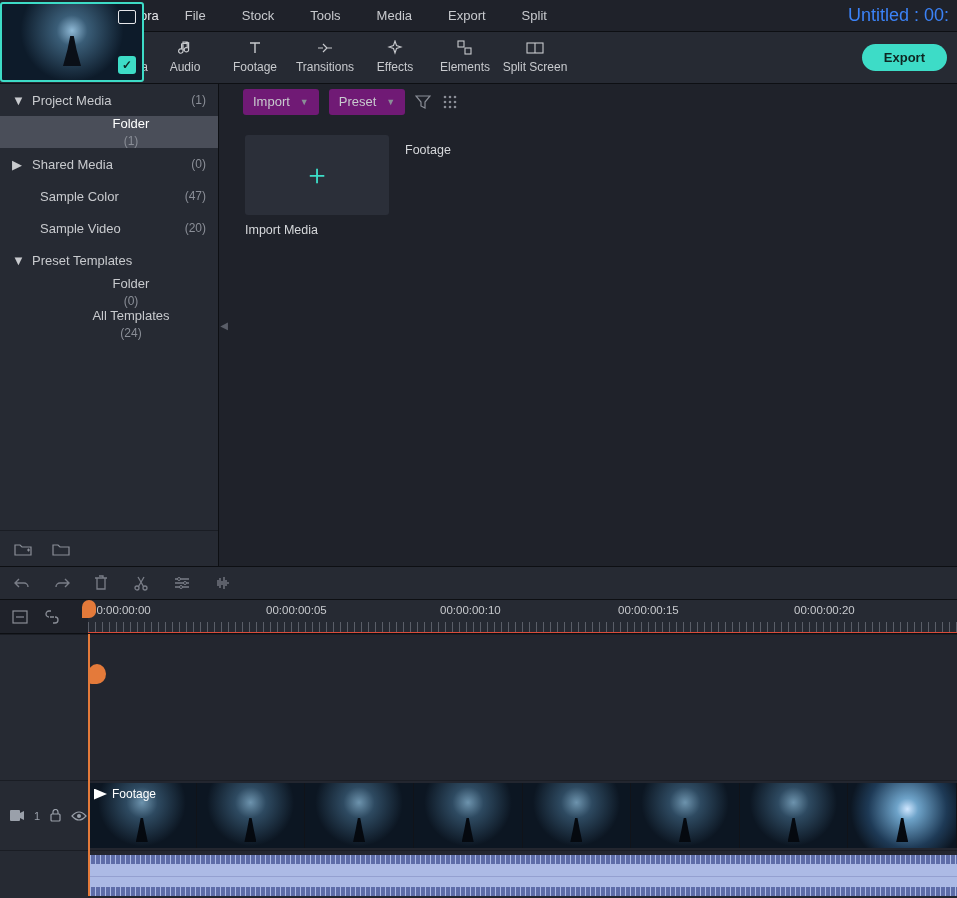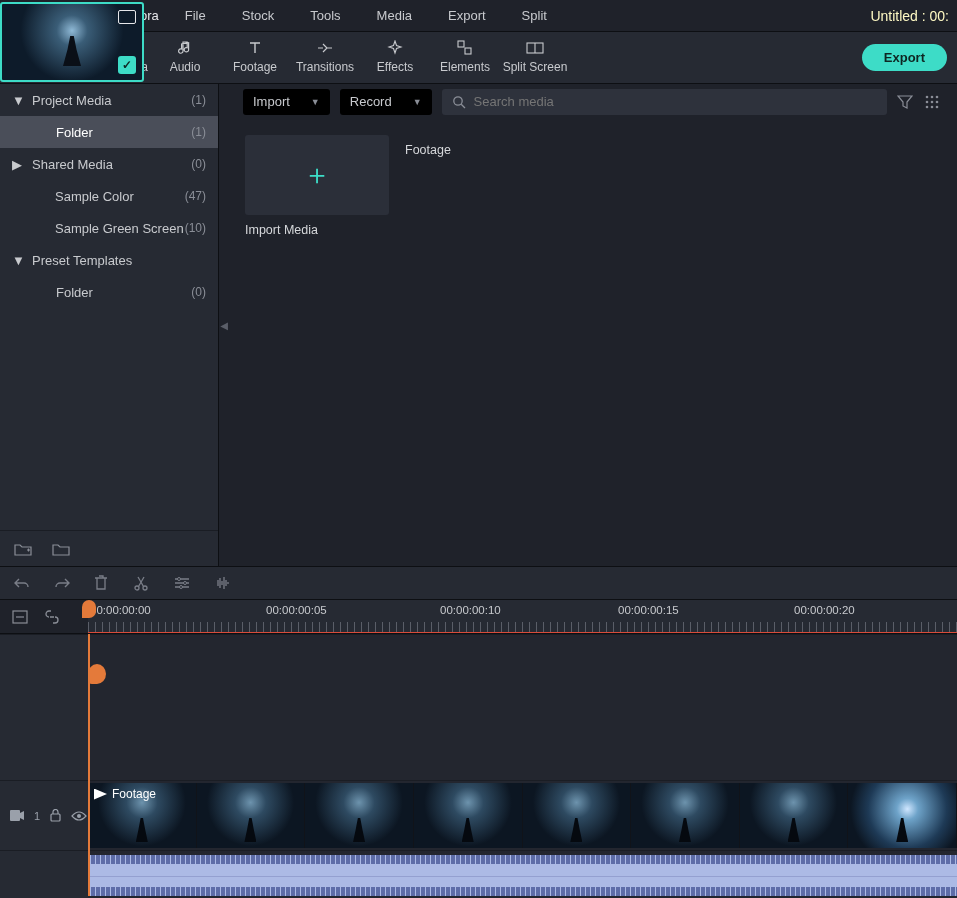--- a/index.html
+++ b/index.html
@@ -4,50 +4,50 @@
 <style>
 * { margin: 0; padding: 0; box-sizing: border-box; font-family: -apple-system, BlinkMacSystemFont, "Segoe UI", Arial, sans-serif; }
 body { width: 957px; height: 898px; background: #1a1d24; color: #d6d8db; overflow: hidden; font-size: 13px; }
 
 
 .titlebar { height: 32px; background: #1f222a; display: flex; align-items: center; padding: 0 8px; gap: 8px; border-bottom: 1px solid #0d0f13; }
 .titlebar .logo { width: 18px; height: 18px; background: linear-gradient(135deg,#3bd4c5,#0ea5a0); border-radius: 3px; display: flex; align-items: center; justify-content: center; }
 .titlebar .app-name { font-size: 13px; color: #e6e7ea; margin-right: 18px; }
 .titlebar .menu { display: flex; gap: 36px; }
 .titlebar .menu-item { font-size: 13px; color: #c8cace; cursor: pointer; }
-.titlebar .doc { margin-left: auto; font-size: 14px; color: #fef9c3; }
+.titlebar .doc { margin-left: auto; font-size: 18px; color: #3b82f6; }
 
 
 .ribbon { height: 52px; background: #262a33; display: flex; align-items: center; padding: 0 10px; border-bottom: 1px solid #0d0f13; }
 .ribbon-tab { width: 70px; display: flex; flex-direction: column; align-items: center; gap: 4px; font-size: 12px; color: #c8cace; cursor: pointer; padding: 4px 0 6px; }
 .ribbon-tab.active { color: #3ddcc7; border-bottom: 2px solid #3ddcc7; }
 .ribbon-tab .ic { width: 18px; height: 16px; display: flex; align-items: center; justify-content: center; }
 .ribbon .export-btn { margin-left: auto; background: #3ddcc7; color: #0e2723; font-weight: 600; font-size: 13px; padding: 6px 22px; border-radius: 16px; cursor: pointer; }
 
 
 .main { display: flex; height: 482px; }
 
 
 .sidebar { width: 219px; background: #262a33; border-right: 1px solid #0d0f13; display: flex; flex-direction: column; }
 .side-item { height: 32px; display: flex; align-items: center; padding: 0 12px; font-size: 13px; color: #c8cace; cursor: pointer; }
 .side-item .chev { width: 12px; margin-right: 8px; color: #c8cace; }
 .side-item .label { flex: 1; }
 .side-item .count { color: #8a8e97; font-size: 12px; }
-.side-item.indent { padding-left: 55px; }
-.side-item.indent2 { padding-left: 56px; }
+.side-item.indent { padding-left: 40px; }
+.side-item.indent2 { padding-left: 56px; flex-direction: column; }
 .side-item.selected { background: #4a4e59; color: #fff; }
 .sidebar-footer { margin-top: auto; height: 36px; display: flex; align-items: center; gap: 20px; padding: 0 14px; border-top: 1px solid #1a1d24; }
 .sidebar-footer .fic { color: #8a8e97; cursor: pointer; }
 .drag-edge { width: 10px; background: #1f222a; display: flex; align-items: center; justify-content: center; cursor: ew-resize; }
 .drag-edge span { color: #5a5e68; font-size: 10px; }
 
 
 .browser { flex: 1; background: #1f222a; display: flex; flex-direction: column; }
 .browser-bar { height: 35px; display: flex; align-items: center; gap: 10px; padding: 0 14px; }
-.dd { background: #000000; height: 26px; display: flex; align-items: center; padding: 0 10px; font-size: 13px; color: #c8cace; border-radius: 3px; cursor: pointer; gap: 21px; }
+.dd { background: #701a75; height: 26px; display: flex; align-items: center; padding: 0 10px; font-size: 13px; color: #c8cace; border-radius: 3px; cursor: pointer; gap: 10px; }
 .dd .car { font-size: 9px; color: #8a8e97; }
 .search { flex: 1; background: #2e323c; height: 26px; border-radius: 3px; display: flex; align-items: center; padding: 0 10px; gap: 8px; }
 .search input { background: transparent; border: none; outline: none; color: #d6d8db; font-size: 13px; flex: 1; }
 .baricon { color: #8a8e97; cursor: pointer; width: 18px; text-align: center; }
 
 .grid { display: flex; gap: 16px; padding: 16px; align-items: flex-start; }
 .tile { width: 144px; }
 .thumb { width: 144px; height: 80px; border-radius: 3px; position: relative; display: flex; align-items: center; justify-content: center; }
 .thumb.import { background: #2b2f39; cursor: pointer; }
 .thumb.import .plus { color: #3ddcc7; font-size: 28px; font-weight: 300; }
@@ -203,31 +203,35 @@
     <div class="side-item">
       <span class="chev">▶</span>
       <span class="label">Shared Media</span>
       <span class="count">(0)</span>
     </div>
     <div class="side-item indent">
       <span class="label">Sample Color</span>
       <span class="count">(47)</span>
     </div>
     <div class="side-item indent">
-      <span class="label">Sample Green Screen</span>
-      <span class="count">(10)</span>
+      <span class="label">Sample Video</span>
+      <span class="count">(20)</span>
     </div>
     <div class="side-item">
       <span class="chev">▼</span>
       <span class="label">Preset Templates</span>
       <span class="count"></span>
     </div>
     <div class="side-item indent2">
       <span class="label">Folder</span>
       <span class="count">(0)</span>
+    </div>
+    <div class="side-item indent2">
+      <span class="label">All Templates</span>
+      <span class="count">(24)</span>
     </div>
     <div class="sidebar-footer">
       <span class="fic">
           <svg width="18" height="14" viewBox="0 0 18 14">
             <path d="M1 3 h5 l2 2 h9 v8 h-16 z" fill="none" stroke="#8a8e97" stroke-width="1.2"></path>
             <path d="M13 8 h3 M14.5 6.5 v3" stroke="#8a8e97" stroke-width="1.2"></path>
           </svg>
         </span>
       <span class="fic">
           <svg width="18" height="14" viewBox="0 0 18 14">
@@ -241,31 +245,22 @@
       <span>◀</span>
     </div>
 
   <div class="browser">
     <div class="browser-bar">
       <div class="dd">
         <span>Import</span>
         <span class="car">▼</span>
       </div>
       <div class="dd">
-        <span>Record</span>
+        <span>Preset</span>
         <span class="car">▼</span>
-      </div>
-      <div class="search">
-        <span>
-            <svg width="14" height="14" viewBox="0 0 14 14">
-              <circle cx="6" cy="6" r="4.2" fill="none" stroke="#8a8e97" stroke-width="1.3"></circle>
-              <line x1="9.2" y1="9.2" x2="13" y2="13" stroke="#8a8e97" stroke-width="1.3"></line>
-            </svg>
-          </span>
-        <input placeholder="Search media" style="">
       </div>
       <span class="baricon">
           <svg width="16" height="14" viewBox="0 0 16 14">
             <path d="M1 1 h14 l-5 6 v6 l-4 -2 v-4 z" fill="none" stroke="#8a8e97" stroke-width="1.2"></path>
           </svg>
         </span>
       <span class="baricon">
           <svg width="14" height="14" viewBox="0 0 14 14">
             <circle cx="2" cy="2" r="1.3" fill="#8a8e97"></circle>
             <circle cx="7" cy="2" r="1.3" fill="#8a8e97"></circle>

